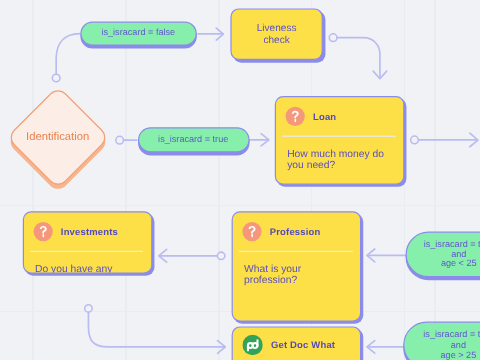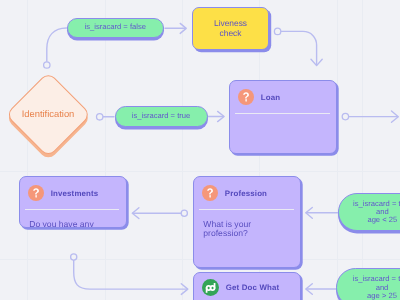--- a/index.html
+++ b/index.html
@@ -17,21 +17,21 @@
         display:flex;align-items:center;justify-content:center;
         color:#6258cc;font-size:7.6px;text-align:center;line-height:8.1px;font-weight:500;}
 
   
   .boxnode{background:#fde047;border:1.4px solid #8b8cea;border-radius:7px;
         box-shadow:2.2px 2.2px 0 0 #8b8cea;
         display:flex;align-items:center;justify-content:center;
         color:#5a52c6;font-size:8.4px;text-align:center;line-height:1.16;font-weight:500;}
 
   
-  .card{background:#c4b5fd;border:1.4px solid #8b8cea;border-radius:7px;
+  .card{background:#fde047;border:1.4px solid #8b8cea;border-radius:7px;
         box-shadow:1.7px 1.7px 0 0 #8b8cea;overflow:hidden;}
   .card .hdr{display:flex;align-items:center;height:32px;padding:0 8px;box-sizing:border-box;}
   .card .ico{width:16px;height:16px;border-radius:50%;flex:none;
              display:flex;align-items:center;justify-content:center;}
   .card .ico.q{background:#f5977a;}
   .card .ico.pd{background:transparent;width:17px;height:17px;}
   .card .ttl{margin-left:7px;color:#5449bd;font-size:7.9px;font-weight:bold;letter-spacing:0.15px;}
   .card .sep{height:1px;background:#eaeaf4;margin:0 6.5px 0 5.5px;}
   .card .body{padding:0 9.5px;margin-top:9.8px;color:#5a4fc0;font-size:8.6px;line-height:9.5px;font-weight:500;}
 
@@ -120,20 +120,21 @@
     <div class="hdr">
       <div class="ico q">
           <svg viewBox="0 0 16 16" width="16" height="16" aria-hidden="true">
             <path fill="#ffffff" d="M8.05 3.35c-1.62 0-2.78 1.02-2.88 2.45h1.45c0.1-0.68 0.6-1.13 1.36-1.13 0.79 0 1.33 0.49 1.33 1.18 0 0.55-0.25 0.86-0.98 1.3-0.82 0.49-1.15 1.0-1.1 1.94l0.01 0.4h1.42l0.0-0.33c0-0.56 0.22-0.85 1.0-1.3 0.85-0.5 1.25-1.12 1.25-2.04 0-1.47-1.18-2.47-2.86-2.47z"></path>
             <path fill="#ffffff" d="M8.1 10.1c0.45 0 0.76 0.3 0.72 0.74l-0.14 1.5c-0.03 0.3-0.26 0.47-0.58 0.47-0.32 0-0.55-0.17-0.58-0.47l-0.14-1.5c-0.04-0.44 0.27-0.74 0.72-0.74z"></path>
           </svg>
         </div>
       <div class="ttl">Loan</div>
     </div>
     <div class="sep"></div>
+    <div class="body">How much money do you need?</div>
   </div>
 
   <div class="node card" style="left:18.7px;top:176px;width:108.3px;height:52px;">
     <div class="hdr">
       <div class="ico q">
           <svg viewBox="0 0 16 16" width="16" height="16" aria-hidden="true">
             <path fill="#ffffff" d="M8.05 3.35c-1.62 0-2.78 1.02-2.88 2.45h1.45c0.1-0.68 0.6-1.13 1.36-1.13 0.79 0 1.33 0.49 1.33 1.18 0 0.55-0.25 0.86-0.98 1.3-0.82 0.49-1.15 1.0-1.1 1.94l0.01 0.4h1.42l0.0-0.33c0-0.56 0.22-0.85 1.0-1.3 0.85-0.5 1.25-1.12 1.25-2.04 0-1.47-1.18-2.47-2.86-2.47z"></path>
             <path fill="#ffffff" d="M8.1 10.1c0.45 0 0.76 0.3 0.72 0.74l-0.14 1.5c-0.03 0.3-0.26 0.47-0.58 0.47-0.32 0-0.55-0.17-0.58-0.47l-0.14-1.5c-0.04-0.44 0.27-0.74 0.72-0.74z"></path>
           </svg>
         </div>

